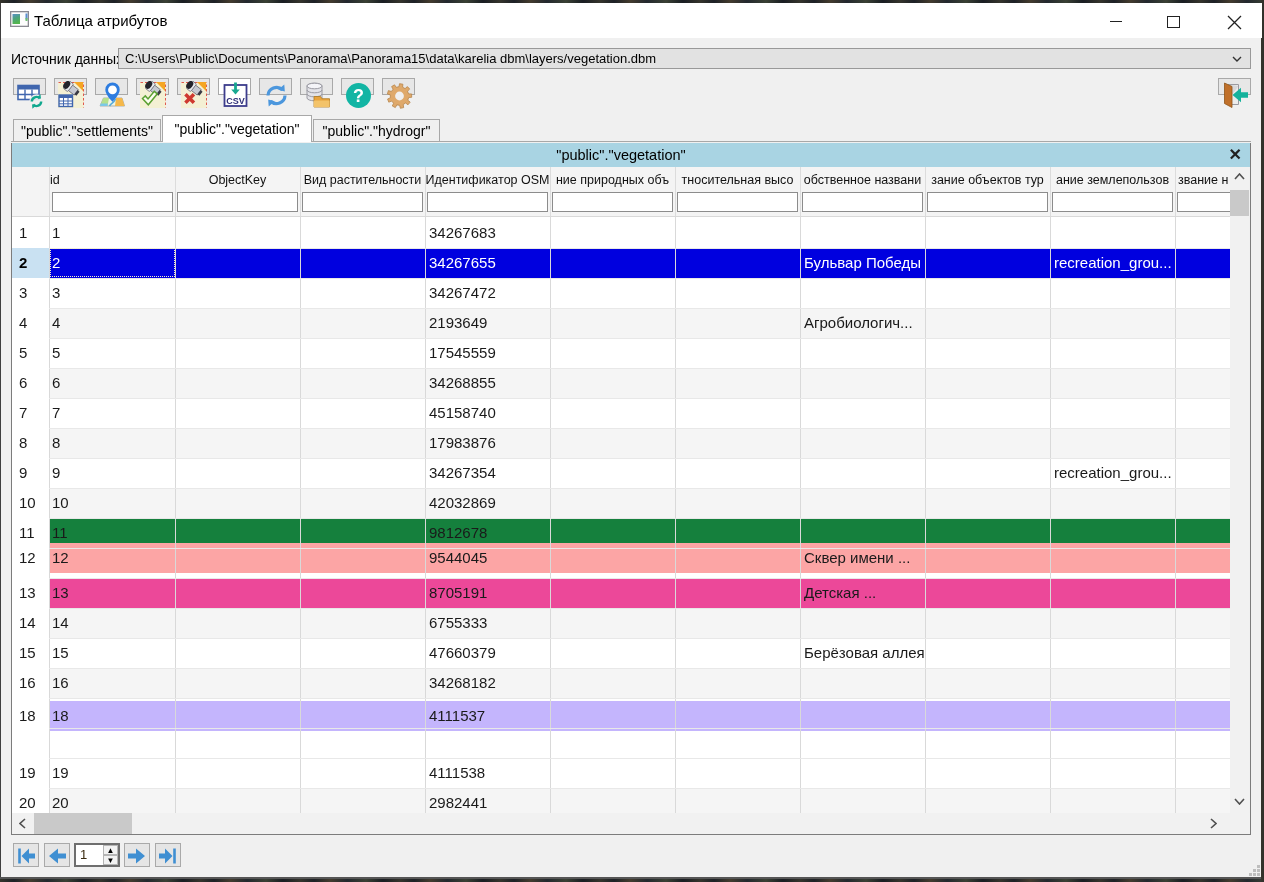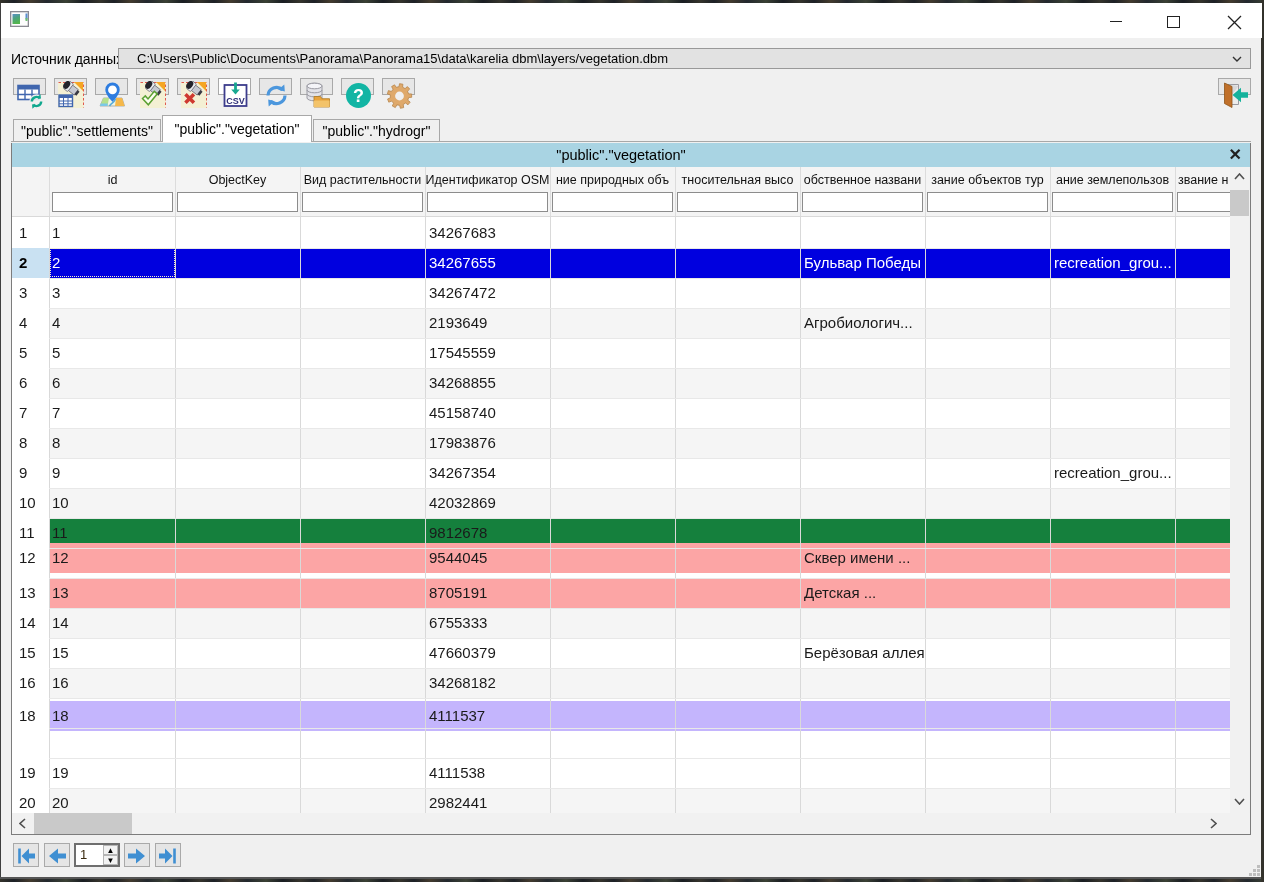--- a/index.html
+++ b/index.html
@@ -11,21 +11,21 @@
 #edgeT{left:0;top:0;width:1264px;height:3px}
 #edgeB{left:0;top:877px;width:1264px;height:5px;border-top:2px solid #555}
 #edgeL{left:0;top:0;width:1px;height:882px;background:#3f3f3f}
 #edgeR{left:1261px;top:0;width:3px;height:882px}
 #title{position:absolute;left:33px;top:0;line-height:35px;font-size:15px;color:#000}
 #mini{position:absolute;left:1109px;top:18px;width:12px;height:1px;background:#222}
 #maxi{position:absolute;left:1166px;top:13px;width:13px;height:12px;border:1px solid #222}
 
 #srclabel{position:absolute;left:11px;top:49px;font-size:14px;color:#000;line-height:20px}
 #combo{position:absolute;left:118px;top:48px;width:1133px;height:21px;background:#e2e2e2;border:1px solid #999;
- font-size:13px;line-height:20px;color:#000;padding-left:18px;white-space:nowrap;overflow:hidden}
+ font-size:13px;line-height:20px;color:#000;padding-left:6px;white-space:nowrap;overflow:hidden}
 
 .tbtn{position:absolute;top:78px;width:33px;height:17px;background:#e7e7e7;border:1px solid #a9a9a9}
 .tbtn svg{position:absolute;left:2px;top:2px}
 
 .tab{position:absolute;font-size:14px;text-align:center;color:#000;background:#f0f0f0;
  border:1px solid #a8a8a8;border-bottom:none}
 #tabline{position:absolute;left:11px;top:141px;width:1240px;height:1px;background:#a8a8a8}
 
 #pl{position:absolute;left:11px;top:143px;width:1px;height:692px;background:#7c7c7c}
 #pr{position:absolute;left:1250px;top:143px;width:1px;height:692px;background:#7c7c7c}
@@ -74,20 +74,21 @@
     <rect x="15.5" y="2.5" width="2" height="6" fill="#5a8fd0"></rect>
     <rect x="15.5" y="7" width="2" height="3" fill="#6fbf6f"></rect>
     <defs>
           <linearGradient id="gr1" x1="0" y1="0" x2="0.3" y2="1">
       <stop offset="0" stop-color="#5b8fc9"></stop>
             <stop offset="0.5" stop-color="#4ba37c"></stop>
             <stop offset="1" stop-color="#54b54e"></stop>
           </linearGradient>
         </defs>
   </svg>
+  <div id="title">Таблица атрибутов</div>
   <div id="mini"></div>
   <div id="maxi"></div>
   <svg style="position:absolute;left:1226px;top:12px" width="15" height="15" viewBox="0 0 15 15">
    <path d="M1 1 L14 14 M14 1 L1 14" stroke="#222" stroke-width="1.3"></path>
       </svg>
  </div>
  <div id="srclabel">Источник данных</div>
  <div id="combo">C:\Users\Public\Documents\Panorama\Panorama15\data\karelia dbm\layers/vegetation.dbm<svg style="position:absolute;right:8px;top:7px" width="10" height="6" viewBox="0 0 10 6">
         <path d="M1 1 L5 5 L9 1" fill="none" stroke="#333" stroke-width="1.4"></path>
       </svg></div>
@@ -216,21 +217,21 @@
       <i class="vl2" style="left:37px"></i>
       <i class="vl2" style="left:163px"></i>
       <i class="vl2" style="left:288px"></i>
       <i class="vl2" style="left:413px"></i>
       <i class="vl2" style="left:538px"></i>
       <i class="vl2" style="left:663px"></i>
       <i class="vl2" style="left:788px"></i>
       <i class="vl2" style="left:913px"></i>
       <i class="vl2" style="left:1038px"></i>
       <i class="vl2" style="left:1163px"></i> 
-      <div class="hcell" style="left:38px;width:125px;text-align:center;">id</div>
+      <div class="hcell" style="left:38px;width:125px;text-align:left;">id</div>
       <div class="filt" style="left:40px;width:121px"></div>
       <div class="hcell" style="left:163px;width:125px;text-align:center;">ObjectKey</div>
       <div class="filt" style="left:165px;width:121px"></div>
       <div class="hcell" style="left:288px;width:125px;text-align:center;">Вид растительности</div>
       <div class="filt" style="left:290px;width:121px"></div>
       <div class="hcell" style="left:413px;width:125px;text-align:center;">Идентификатор OSM</div>
       <div class="filt" style="left:415px;width:121px"></div>
       <div class="hcell" style="left:538px;width:125px;text-align:center;">ние природных объ</div>
       <div class="filt" style="left:540px;width:121px"></div>
       <div class="hcell" style="left:663px;width:125px;text-align:center;">тносительная высо</div>
@@ -327,21 +328,21 @@
         <span style="left:417px">9812678</span>
       </div>
       <div class="row" style="top:326px;background:#fca5a5;color:#1a1a1a;">
         <div class="numcell">
           <u>12</u>
         </div>
         <span style="left:40px">12</span>
         <span style="left:417px">9544045</span>
         <span style="left:792px">Сквер имени ...</span>
       </div>
-      <div class="row" style="top:361px;background:#fca5a5;color:#1a1a1a;">
+      <div class="row" style="top:361px;background:#ec4899;color:#1a1a1a;">
         <div class="numcell">
           <u>13</u>
         </div>
         <span style="left:40px">13</span>
         <span style="left:417px">8705191</span>
         <span style="left:792px">Детская ...</span>
       </div>
       <div class="row" style="top:391px;background:#f5f5f5;color:#1a1a1a;">
         <div class="numcell">
           <u>14</u>

